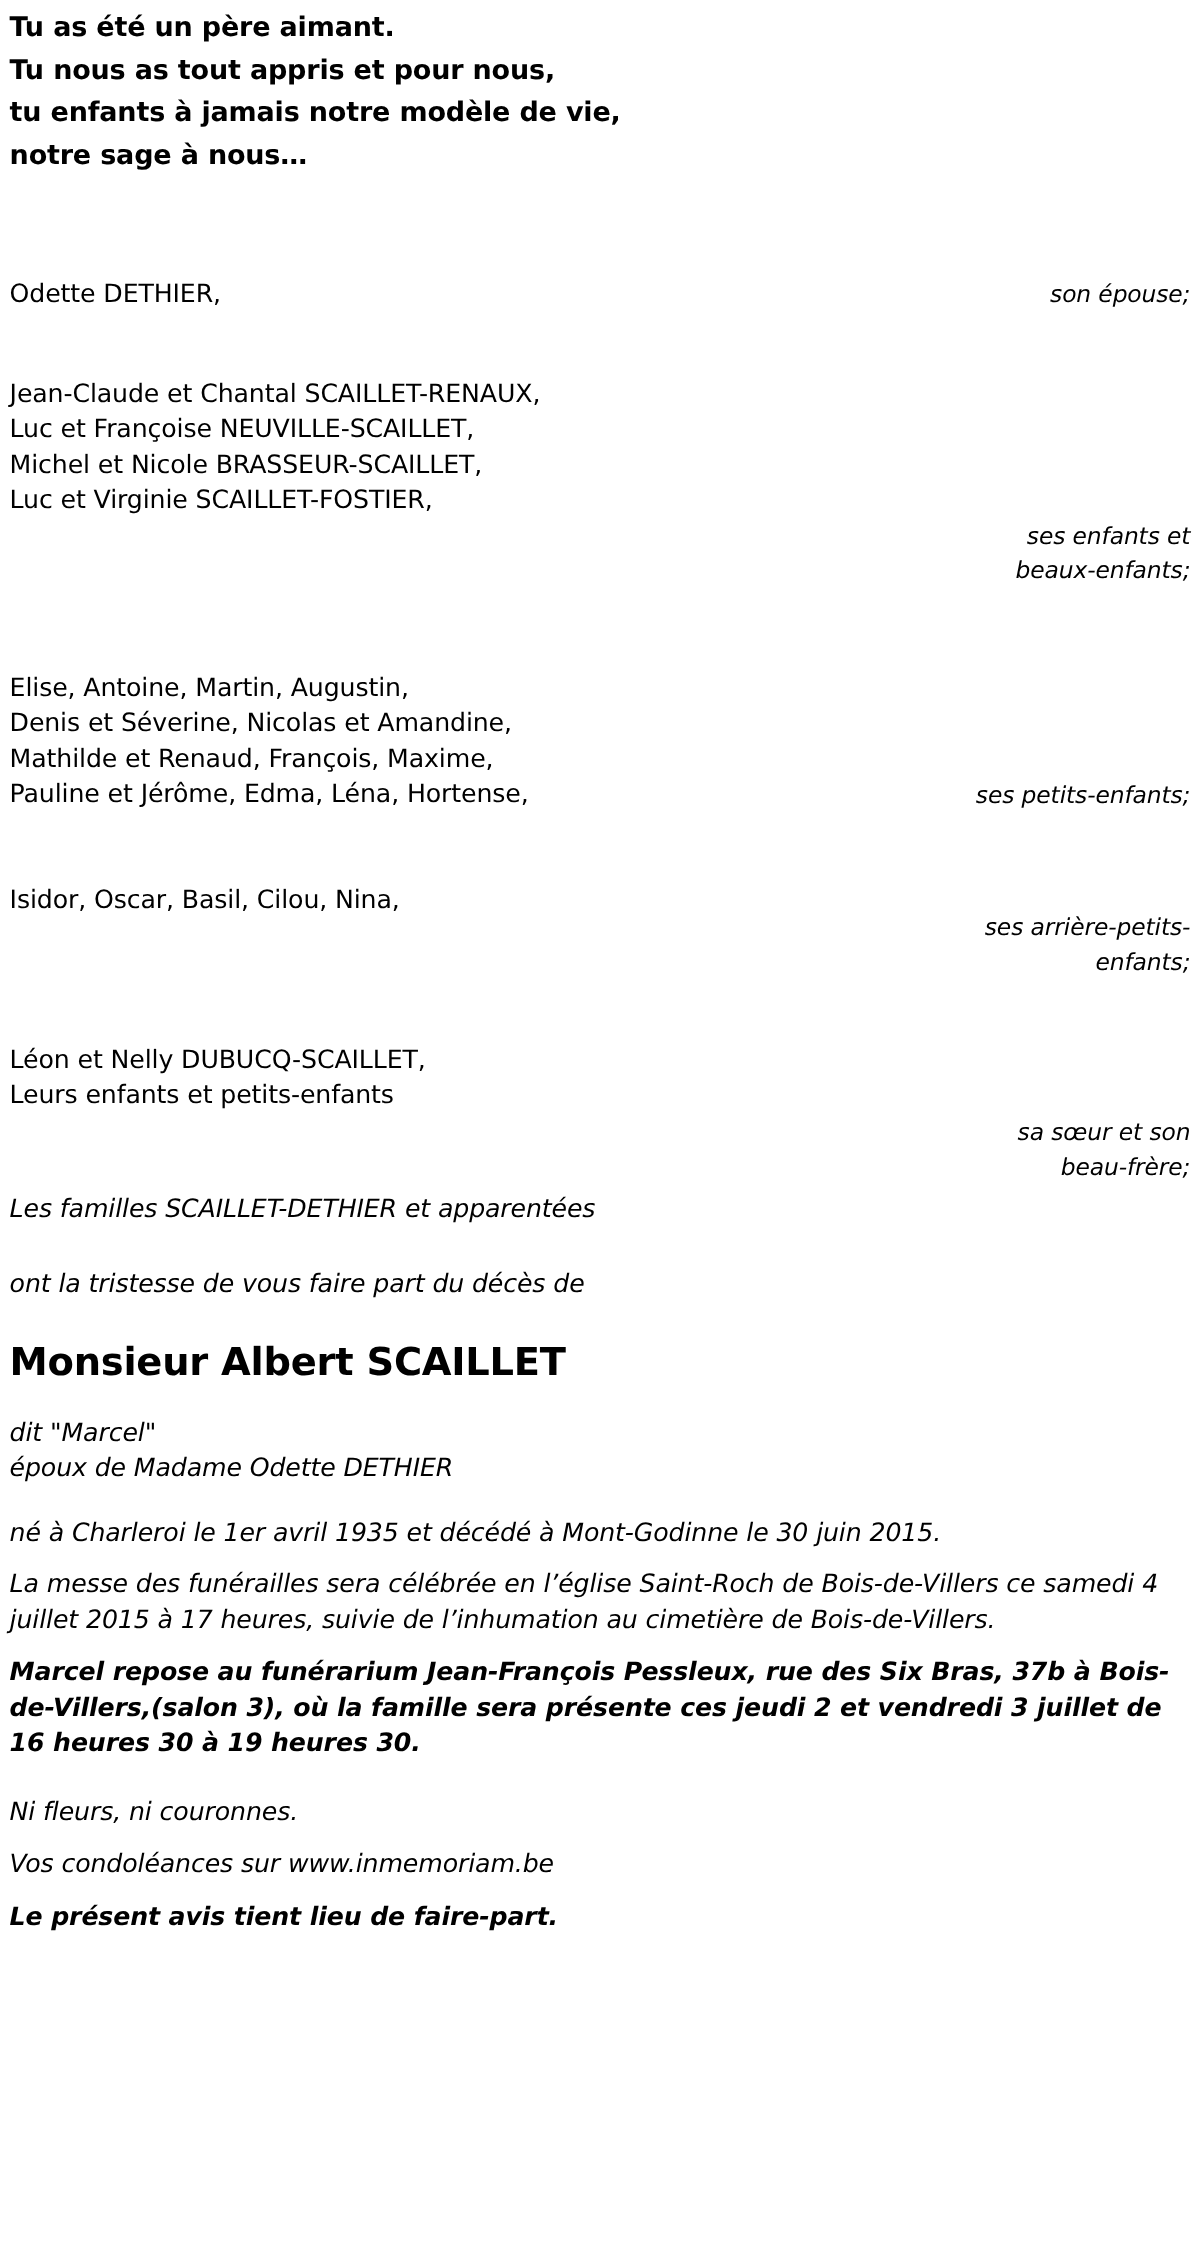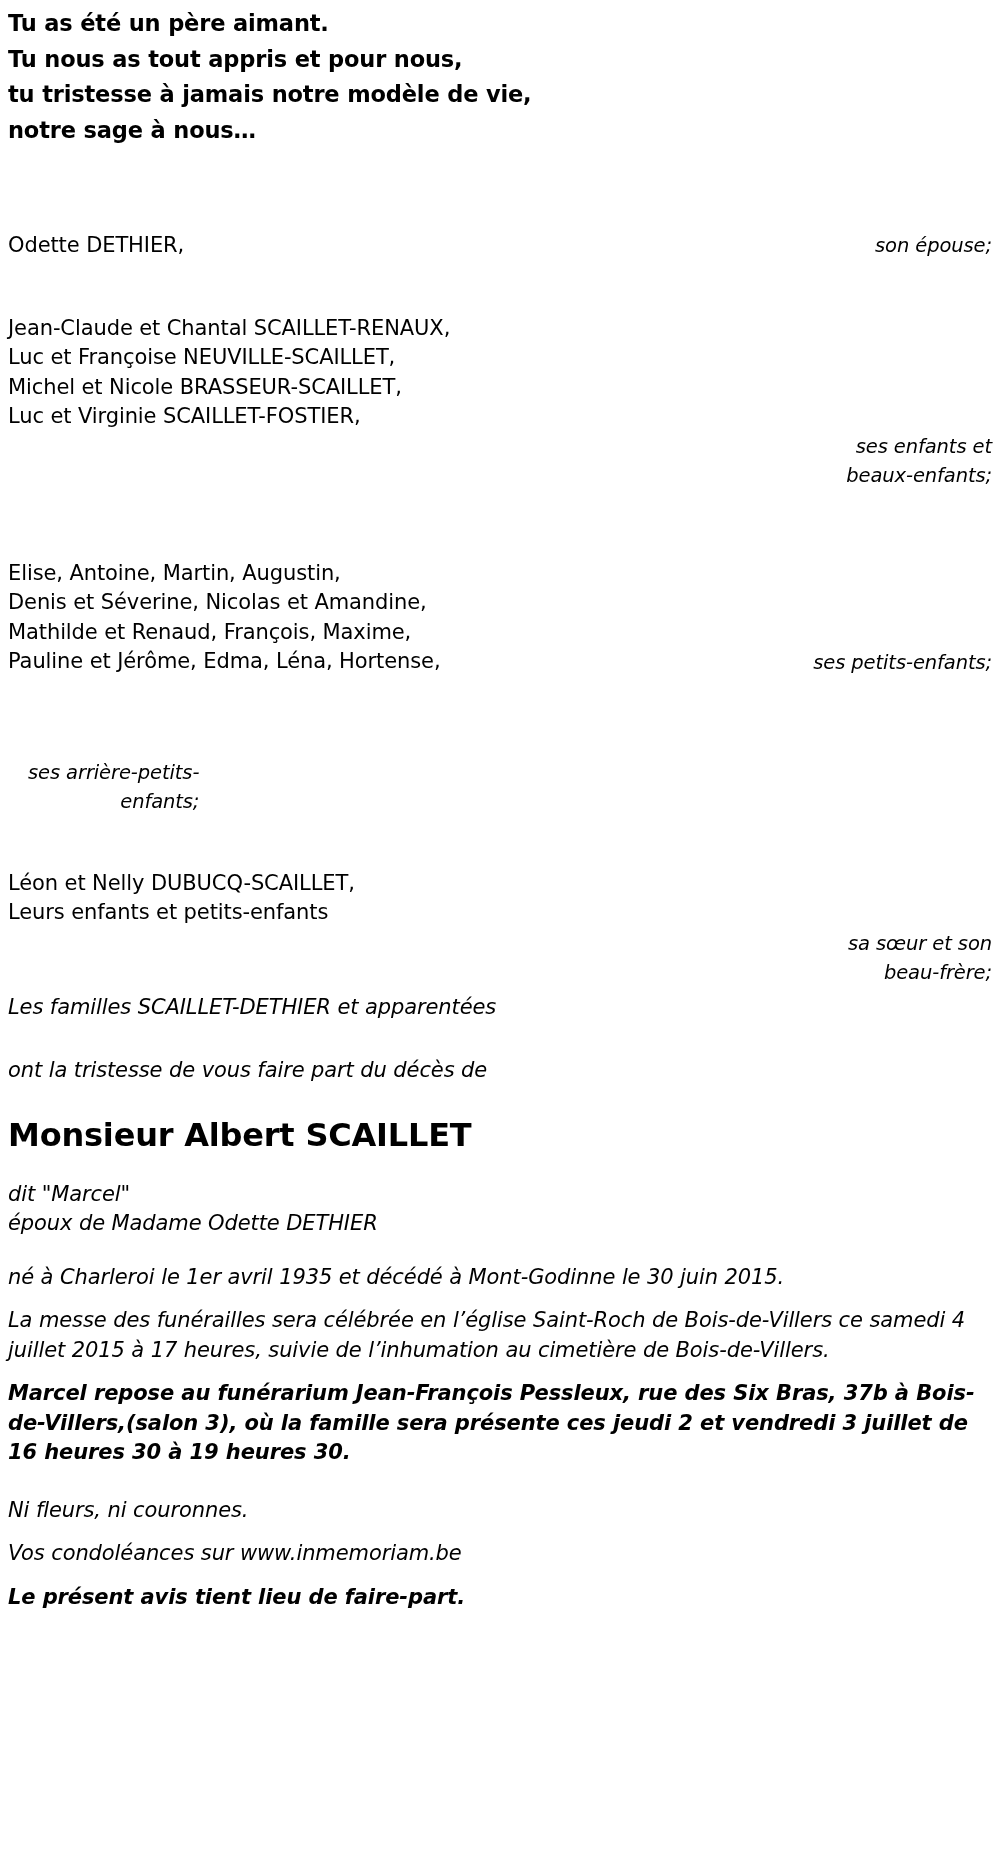--- a/index.html
+++ b/index.html
@@ -89,21 +89,21 @@
   .sp-40 { height: 40px; }
 </style>
 </head>
 <body>
 
 <div class="page">
 
   <div class="verse">
     <span class="vline">Tu as été un père aimant.</span>
     <span class="vline">Tu nous as tout appris et pour nous,</span>
-    <span class="vline">tu tristesse à jamais notre modèle de vie,</span>
+    <span class="vline">tu enfants à jamais notre modèle de vie,</span>
     <span class="vline">notre sage à nous…</span>
   </div>
 
   <div class="sp-40"></div>
 
   <div class="famblock">
     <div class="names">
       <span class="nline">Odette DETHIER,</span>
     </div>
     <div class="role">
@@ -136,20 +136,23 @@
       <span class="nline">Pauline et Jérôme, Edma, Léna, Hortense,</span>
     </div>
     <div class="role" style="padding-top:89px;">
       <span class="rline">ses petits-enfants;</span>
     </div>
   </div>
 
   <div class="sp-16"></div>
 
   <div class="famblock">
+    <div class="names">
+      <span class="nline">Isidor, Oscar, Basil, Cilou, Nina,</span>
+    </div>
     <div class="role" style="padding-top:22px;">
       <span class="rline">ses arrière-petits-</span>
       <span class="rline">enfants;</span>
     </div>
   </div>
 
   <div class="sp-10"></div>
 
   <div class="famblock">
     <div class="names">

